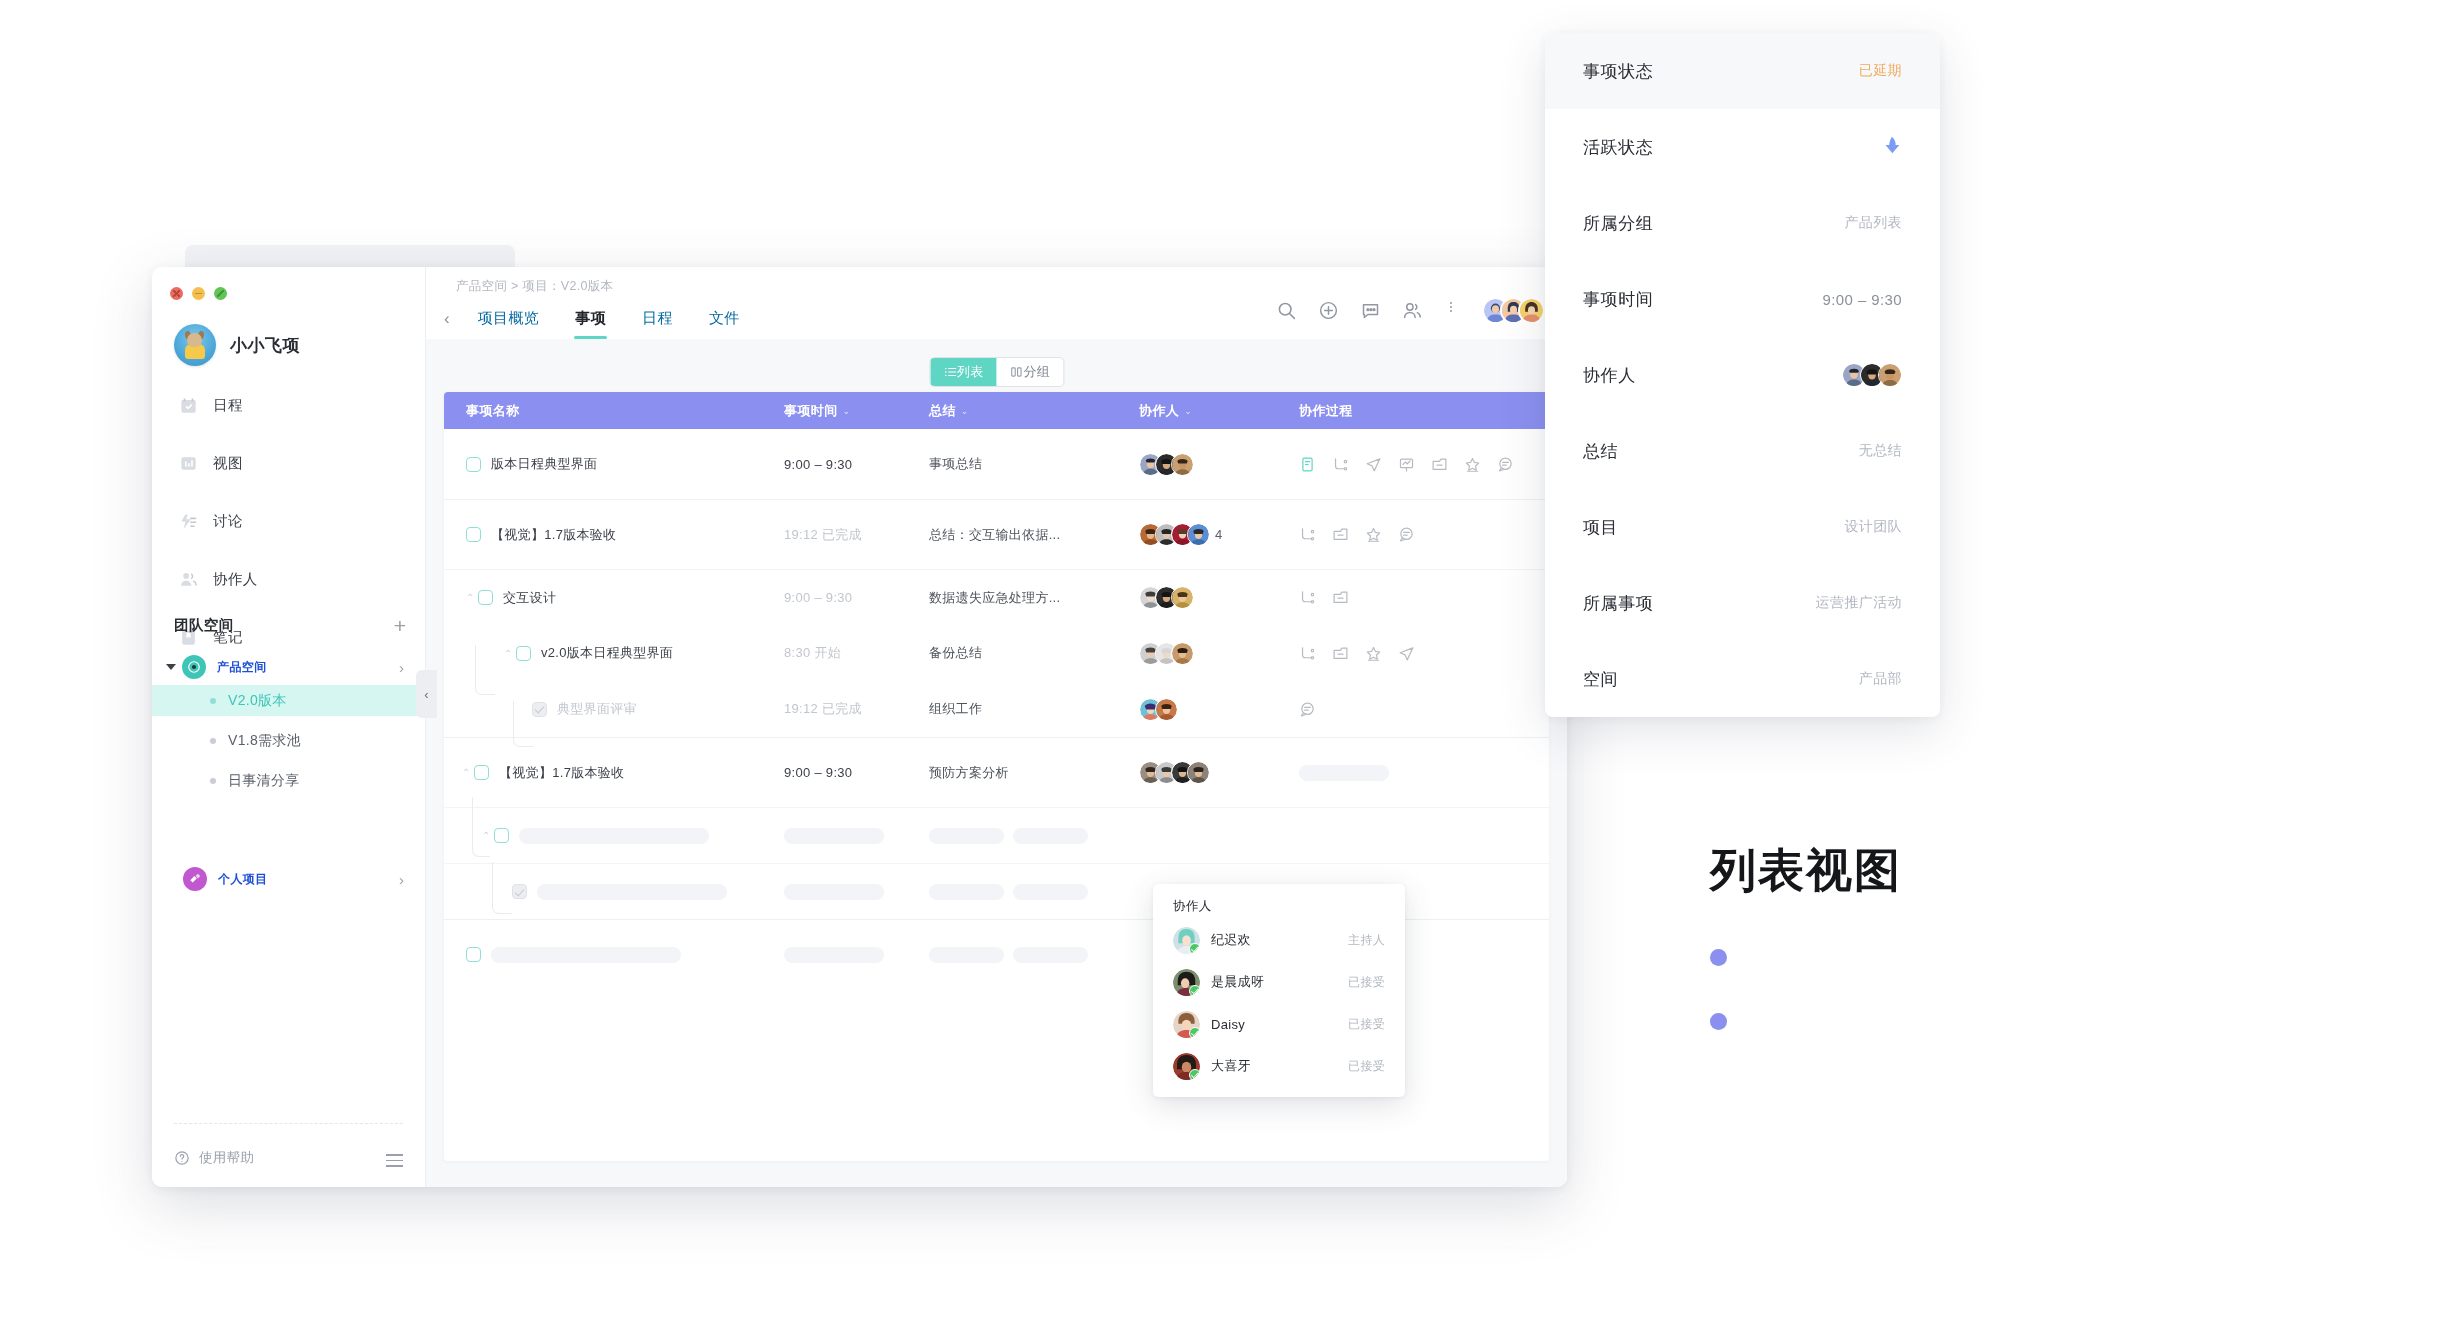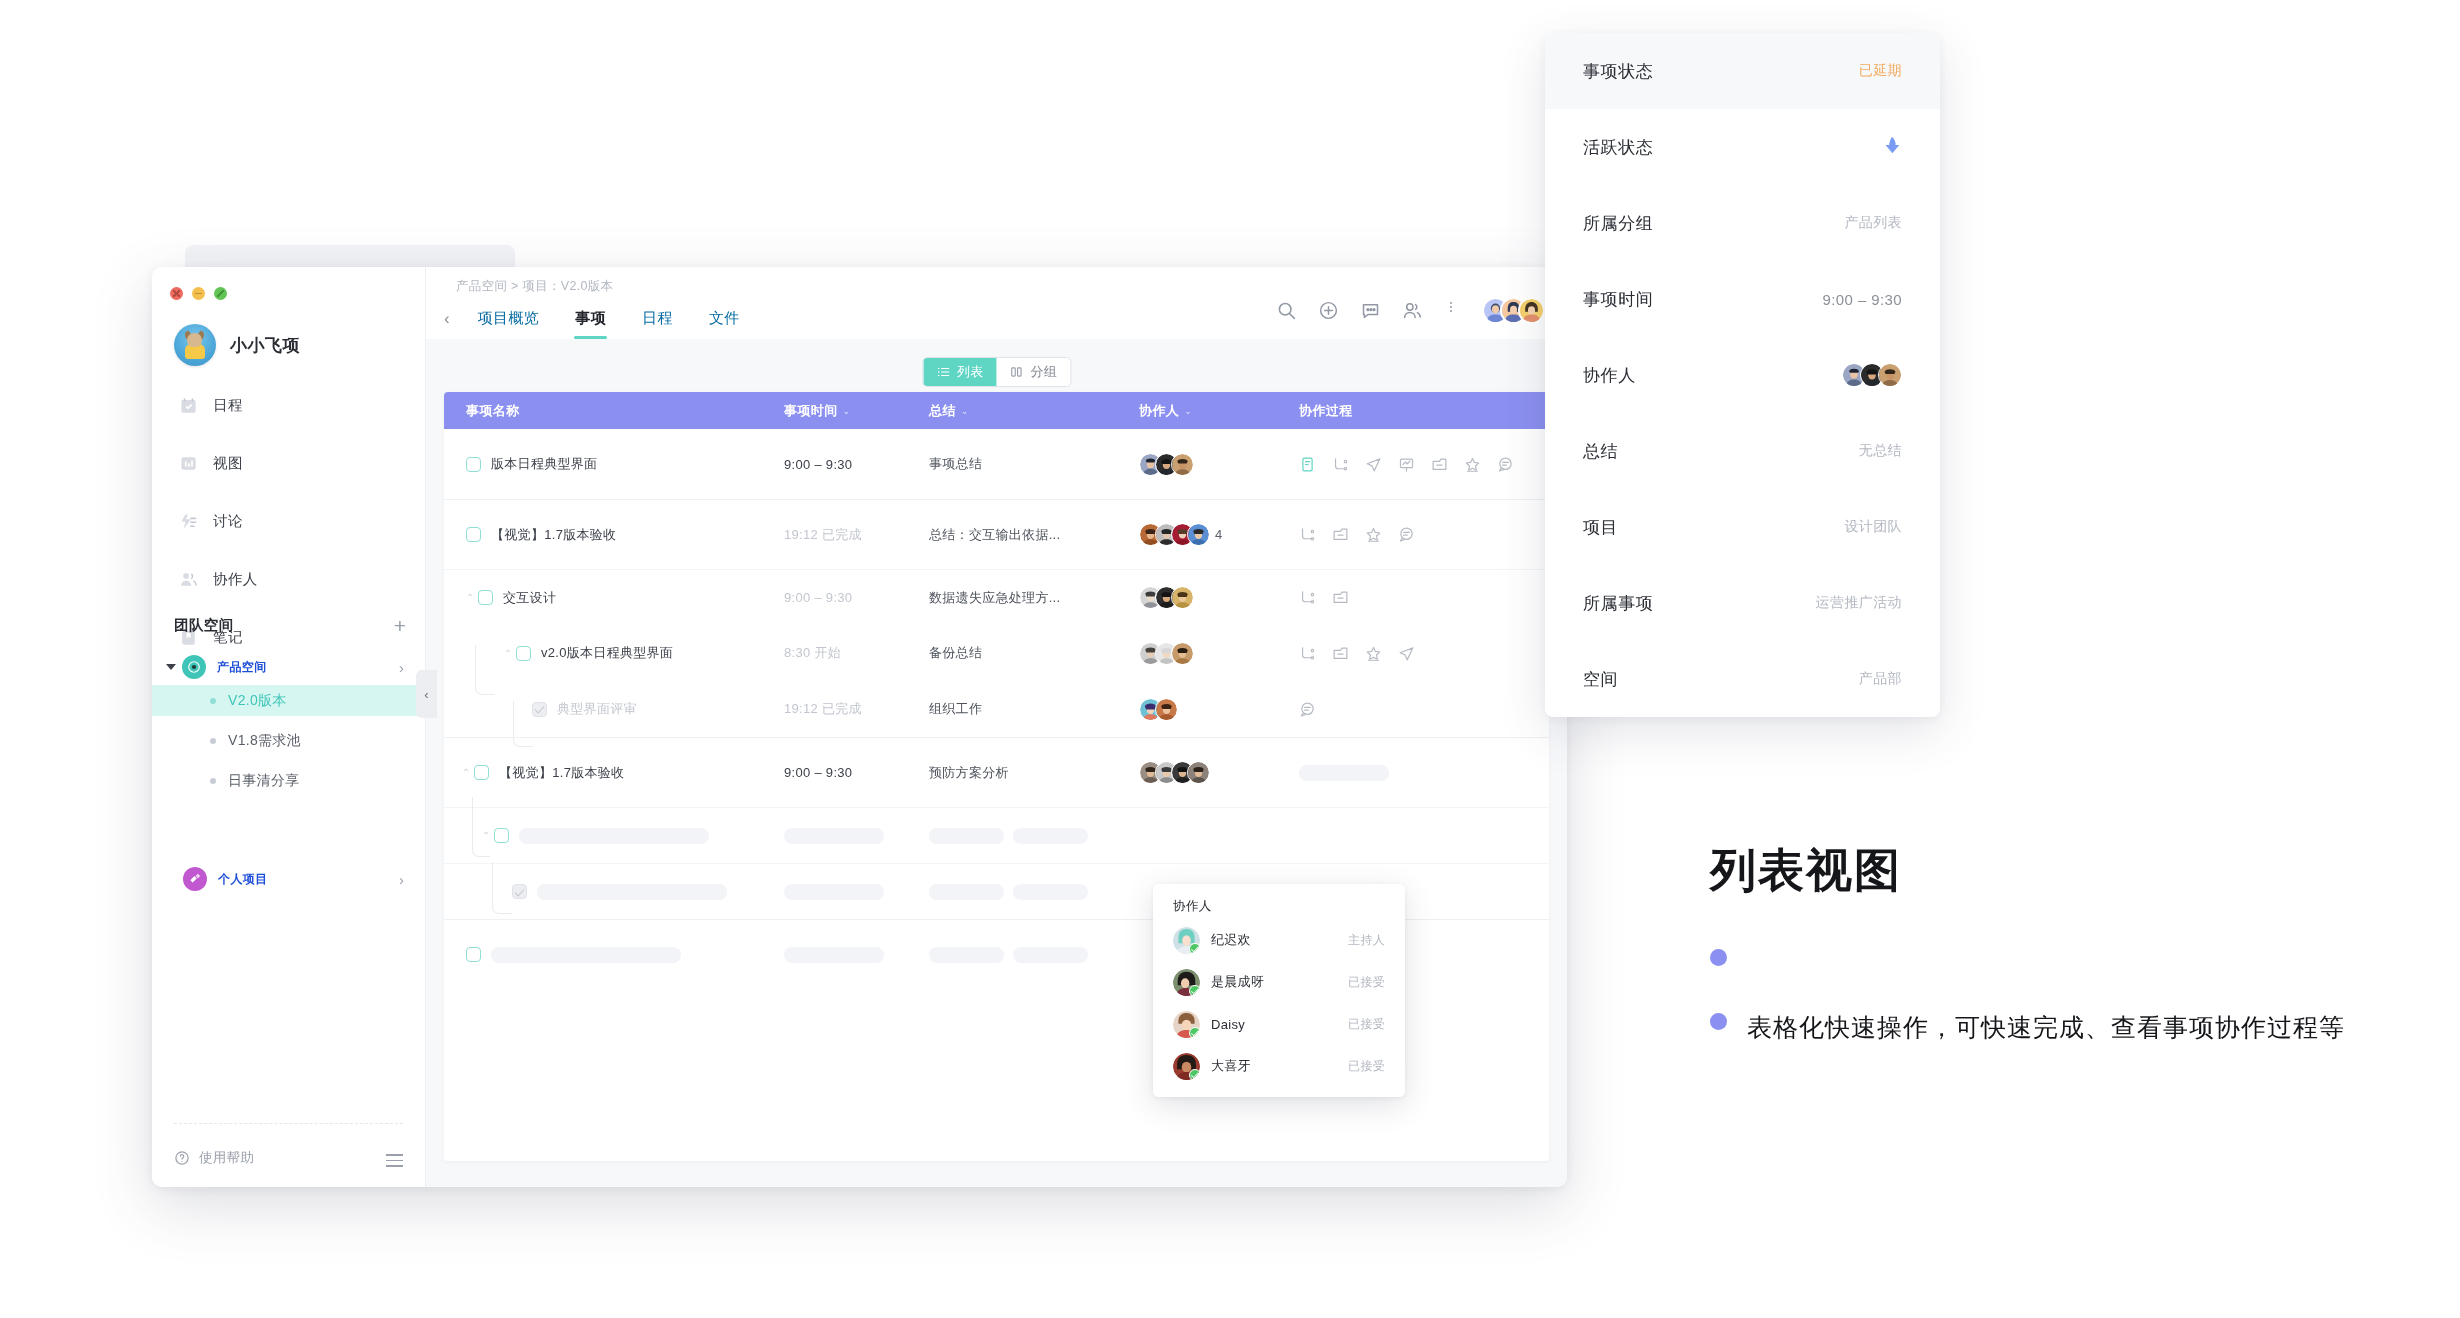--- a/index.html
+++ b/index.html
@@ -136,21 +136,21 @@
   #header-avatars { display:flex; margin-left: 3px; }
   #header-avatars .av { width:27px; height:27px; border-radius:50%; border:2px solid #fff; margin-left:-9px; overflow:hidden; position:relative;}
   #header-avatars .av:first-child{ margin-left:0; }
 
   
   #view-toggle {
     position:absolute; left: 50%; top: 90px; transform: translateX(-50%);
     display:flex; border:1px solid #dfe2e8; border-radius: 5px; overflow:hidden;
     background:#fff; height:30px;
   }
-  .vt-seg { display:flex; align-items:center; gap:7px; padding: 0 13px; font-size:13px; cursor:pointer; letter-spacing:.3px;}
+  .vt-seg { display:flex; align-items:center; padding: 0 13px; font-size:13px; cursor:pointer; letter-spacing:.3px;}
   .vt-seg.on { background:#5fd6c4; color:#fff; }
   .vt-seg.off { color:#80868f; }
 
   
   #table-card {
     position:absolute; left: 18px; right: 18px; top: 125px; bottom: 26px;
     background:#fff; border-radius: 4px; overflow:hidden;
     box-shadow: 0 1px 4px rgba(80,90,120,.06);
   }
   #table-header {
@@ -1042,15 +1042,14 @@
   </div>
 </div>
 
 <div id="promo">
   <div id="promo-title">列表视图</div>
   <div class="promo-item">
     <span class="promo-bullet"></span>
   </div>
   <div class="promo-item">
     <span class="promo-bullet"></span>
-    <span class="promo-text">表格化快速操作，可快速完成、查看事项协作过程等</span>
   </div>
 </div>
 
 </body></html>

